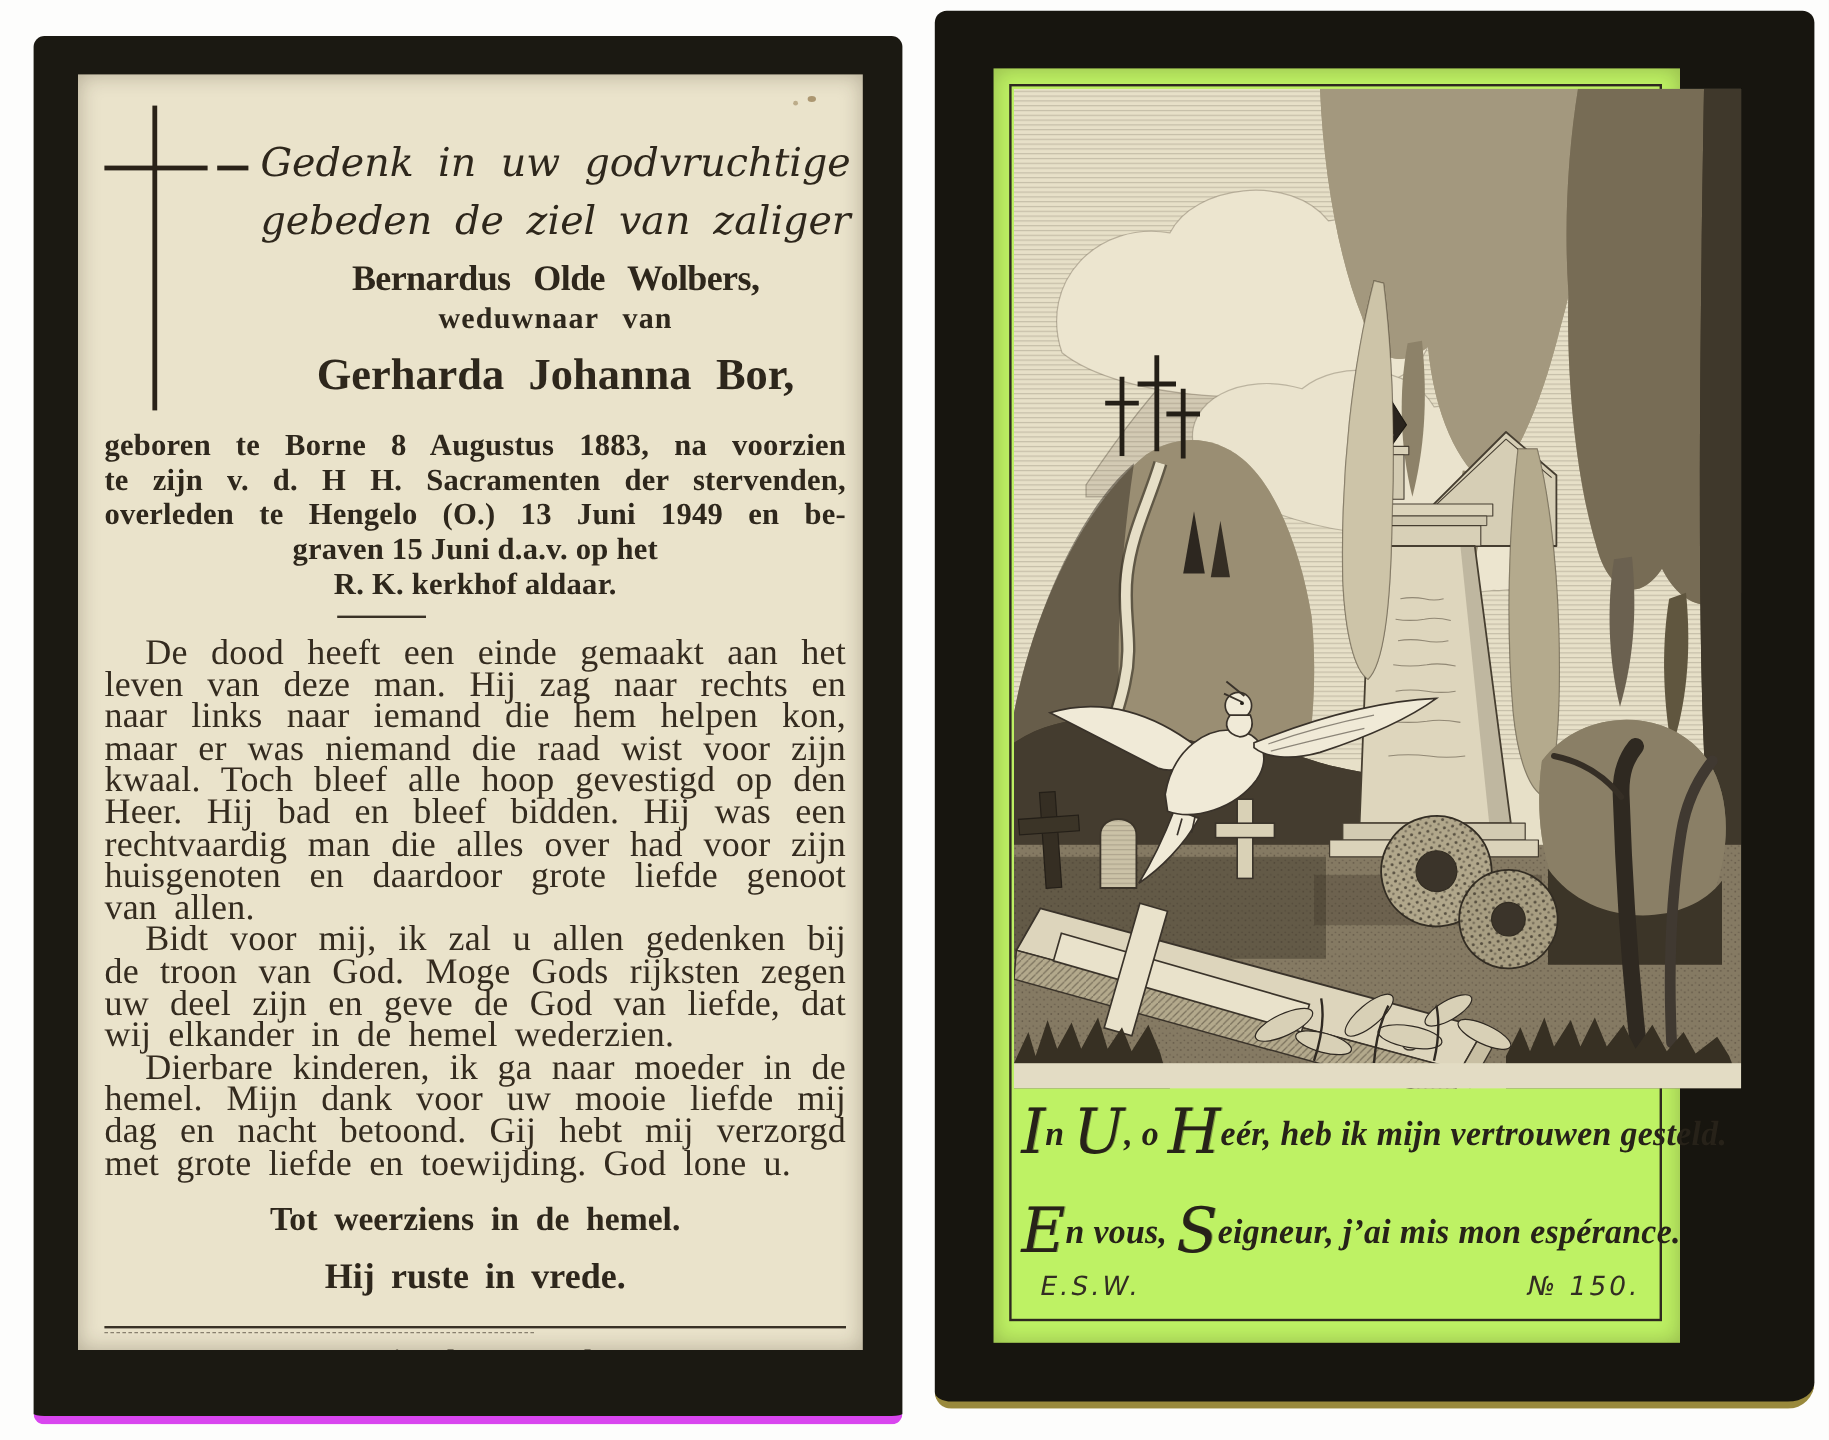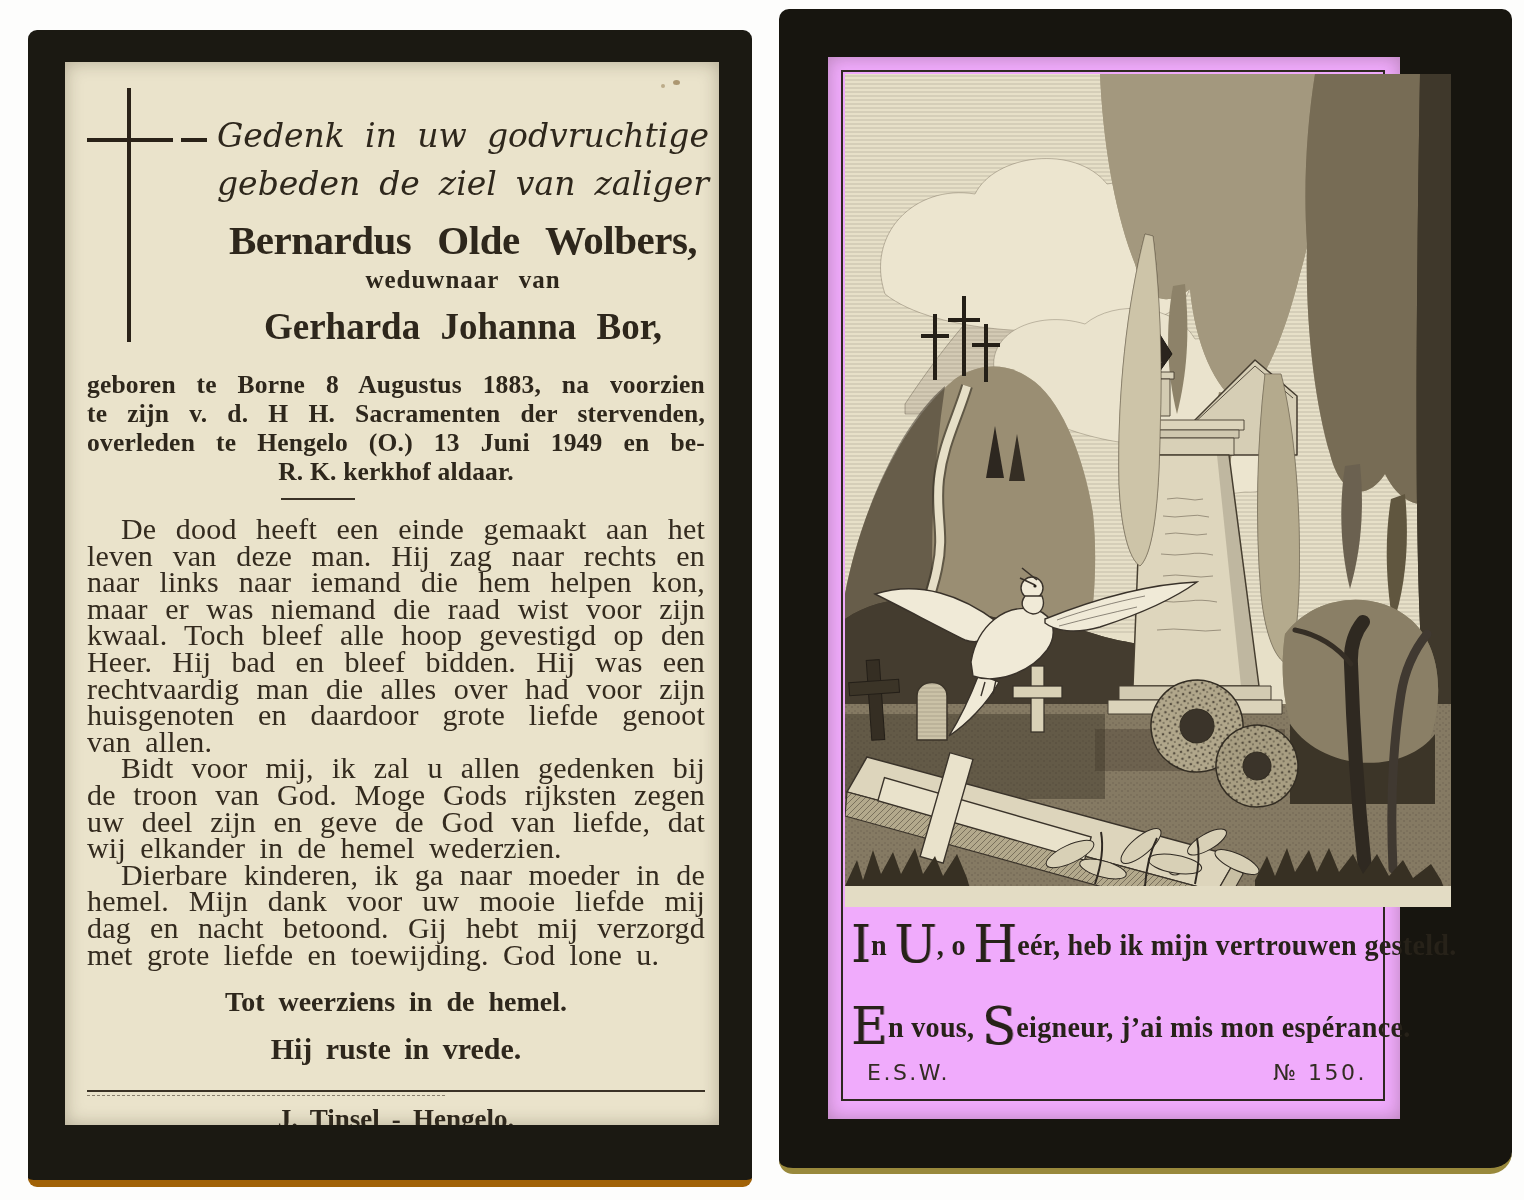--- a/index.html
+++ b/index.html
@@ -1,33 +1,33 @@
 <!DOCTYPE html>
 <html><head>
 <meta charset="utf-8">
 <style>
   html,body{margin:0;padding:0;background:#f5f4f0;}
   .scene{position:relative;width:1524px;height:1200px;background:#fdfdfc;overflow:hidden;
          font-family:"Liberation Serif",serif;color:#2e271c;}
   
   .card{position:absolute;background:#1b1912;border-radius:9px;}
-  .card-left{left:28px;top:30px;width:724px;height:1150px;border-bottom:7px solid #a16207;}
+  .card-left{left:28px;top:30px;width:724px;height:1150px;border-bottom:7px solid #d946ef;}
   .card-right{left:779px;top:9px;width:733px;height:1159px;background:#17150f;
               border-bottom:6px solid #99893c;border-radius:10px 10px 22px 14px;}
   .paper{position:absolute;box-shadow:inset 0 0 18px rgba(40,30,10,.28);}
   .paper-left{left:37px;top:32px;right:33px;bottom:55px;background:#eae3cb;overflow:hidden;}
-  .paper-right{left:49px;top:48px;width:572px;height:1062px;background:#f0abfc;}
+  .paper-right{left:49px;top:48px;width:572px;height:1062px;background:#bef264;font-style:italic;}
   .stain{position:absolute;border-radius:50%;pointer-events:none;}
   
   .text-col{position:relative;height:100%;padding:0 14px 0 22px;}
   .cross-mark{position:absolute;background:#2a2218;}
   .header-block{padding-top:50px;margin-left:130px;width:492px;text-align:center;}
   .intro-line{font-style:italic;font-size:33px;line-height:48px;font-family:"DejaVu Serif",serif;
               text-align:justify;text-align-last:justify;white-space:nowrap;word-spacing:.12em;}
-  .deceased-name{margin-top:8px;font-size:41px;font-weight:bold;word-spacing:.4em;letter-spacing:-.5px;white-space:nowrap;}
+  .deceased-name{margin-top:8px;font-size:30px;font-weight:bold;word-spacing:.4em;letter-spacing:-.5px;white-space:nowrap;}
   .relation{margin-top:2px;font-size:25px;font-weight:bold;word-spacing:.5em;letter-spacing:1px;}
   .spouse-name{margin-top:11px;font-size:37px;font-weight:bold;word-spacing:.3em;white-space:nowrap;}
   .vitals{margin-top:22px;font-size:25.5px;line-height:29px;font-weight:bold;letter-spacing:.2px;}
   .vitals .stretch{text-align:justify;text-align-last:justify;white-space:nowrap;}
   .vitals .center{text-align:center;}
   .divider-short{width:74px;border-top:2px solid #3a3226;margin:12px 0 0 194px;}
   .body-par{font-size:30px;line-height:26.6px;text-align:justify;text-indent:34px;
             word-spacing:.22em;letter-spacing:.2px;color:#342b1f;}
   .body-par.first{margin-top:16px;}
   .closing-1{margin-top:18px;text-align:center;font-size:28px;font-weight:bold;word-spacing:.25em;}
@@ -67,20 +67,21 @@
           <div class="intro-line">gebeden de ziel van zaliger</div>
           <div class="deceased-name">Bernardus Olde Wolbers,</div>
           <div class="relation">weduwnaar van</div>
           <div class="spouse-name">Gerharda Johanna Bor,</div>
         </div>
 
         <div class="vitals">
           <div class="stretch">geboren te Borne 8 Augustus 1883, na voorzien</div>
           <div class="stretch">te zijn v. d. H H. Sacramenten der stervenden,</div>
           <div class="stretch">overleden te Hengelo (O.) 13 Juni 1949 en be-</div>
+          <div class="center">graven 15 Juni d.a.v. op het</div>
           <div class="center">R. K. kerkhof aldaar.</div>
         </div>
 
         <div class="divider-short"></div>
 
         <div class="body-par first">De dood heeft een einde gemaakt aan het leven van deze man. Hij zag naar rechts en naar links naar iemand die hem helpen kon, maar er was niemand die raad wist voor zijn kwaal. Toch bleef alle hoop gevestigd op den Heer. Hij bad en bleef bidden. Hij was een rechtvaardig man die alles over had voor zijn huisgenoten en daardoor grote liefde genoot van allen.</div>
         <div class="body-par">Bidt voor mij, ik zal u allen gedenken bij de troon van God. Moge Gods rijksten zegen uw deel zijn en geve de God van liefde, dat wij elkander in de hemel wederzien.</div>
         <div class="body-par">Dierbare kinderen, ik ga naar moeder in de hemel. Mijn dank voor uw mooie liefde mij dag en nacht betoond. Gij hebt mij verzorgd met grote liefde en toewijding. God lone u.</div>
 
         <div class="closing-1">Tot weerziens in de hemel.</div>

